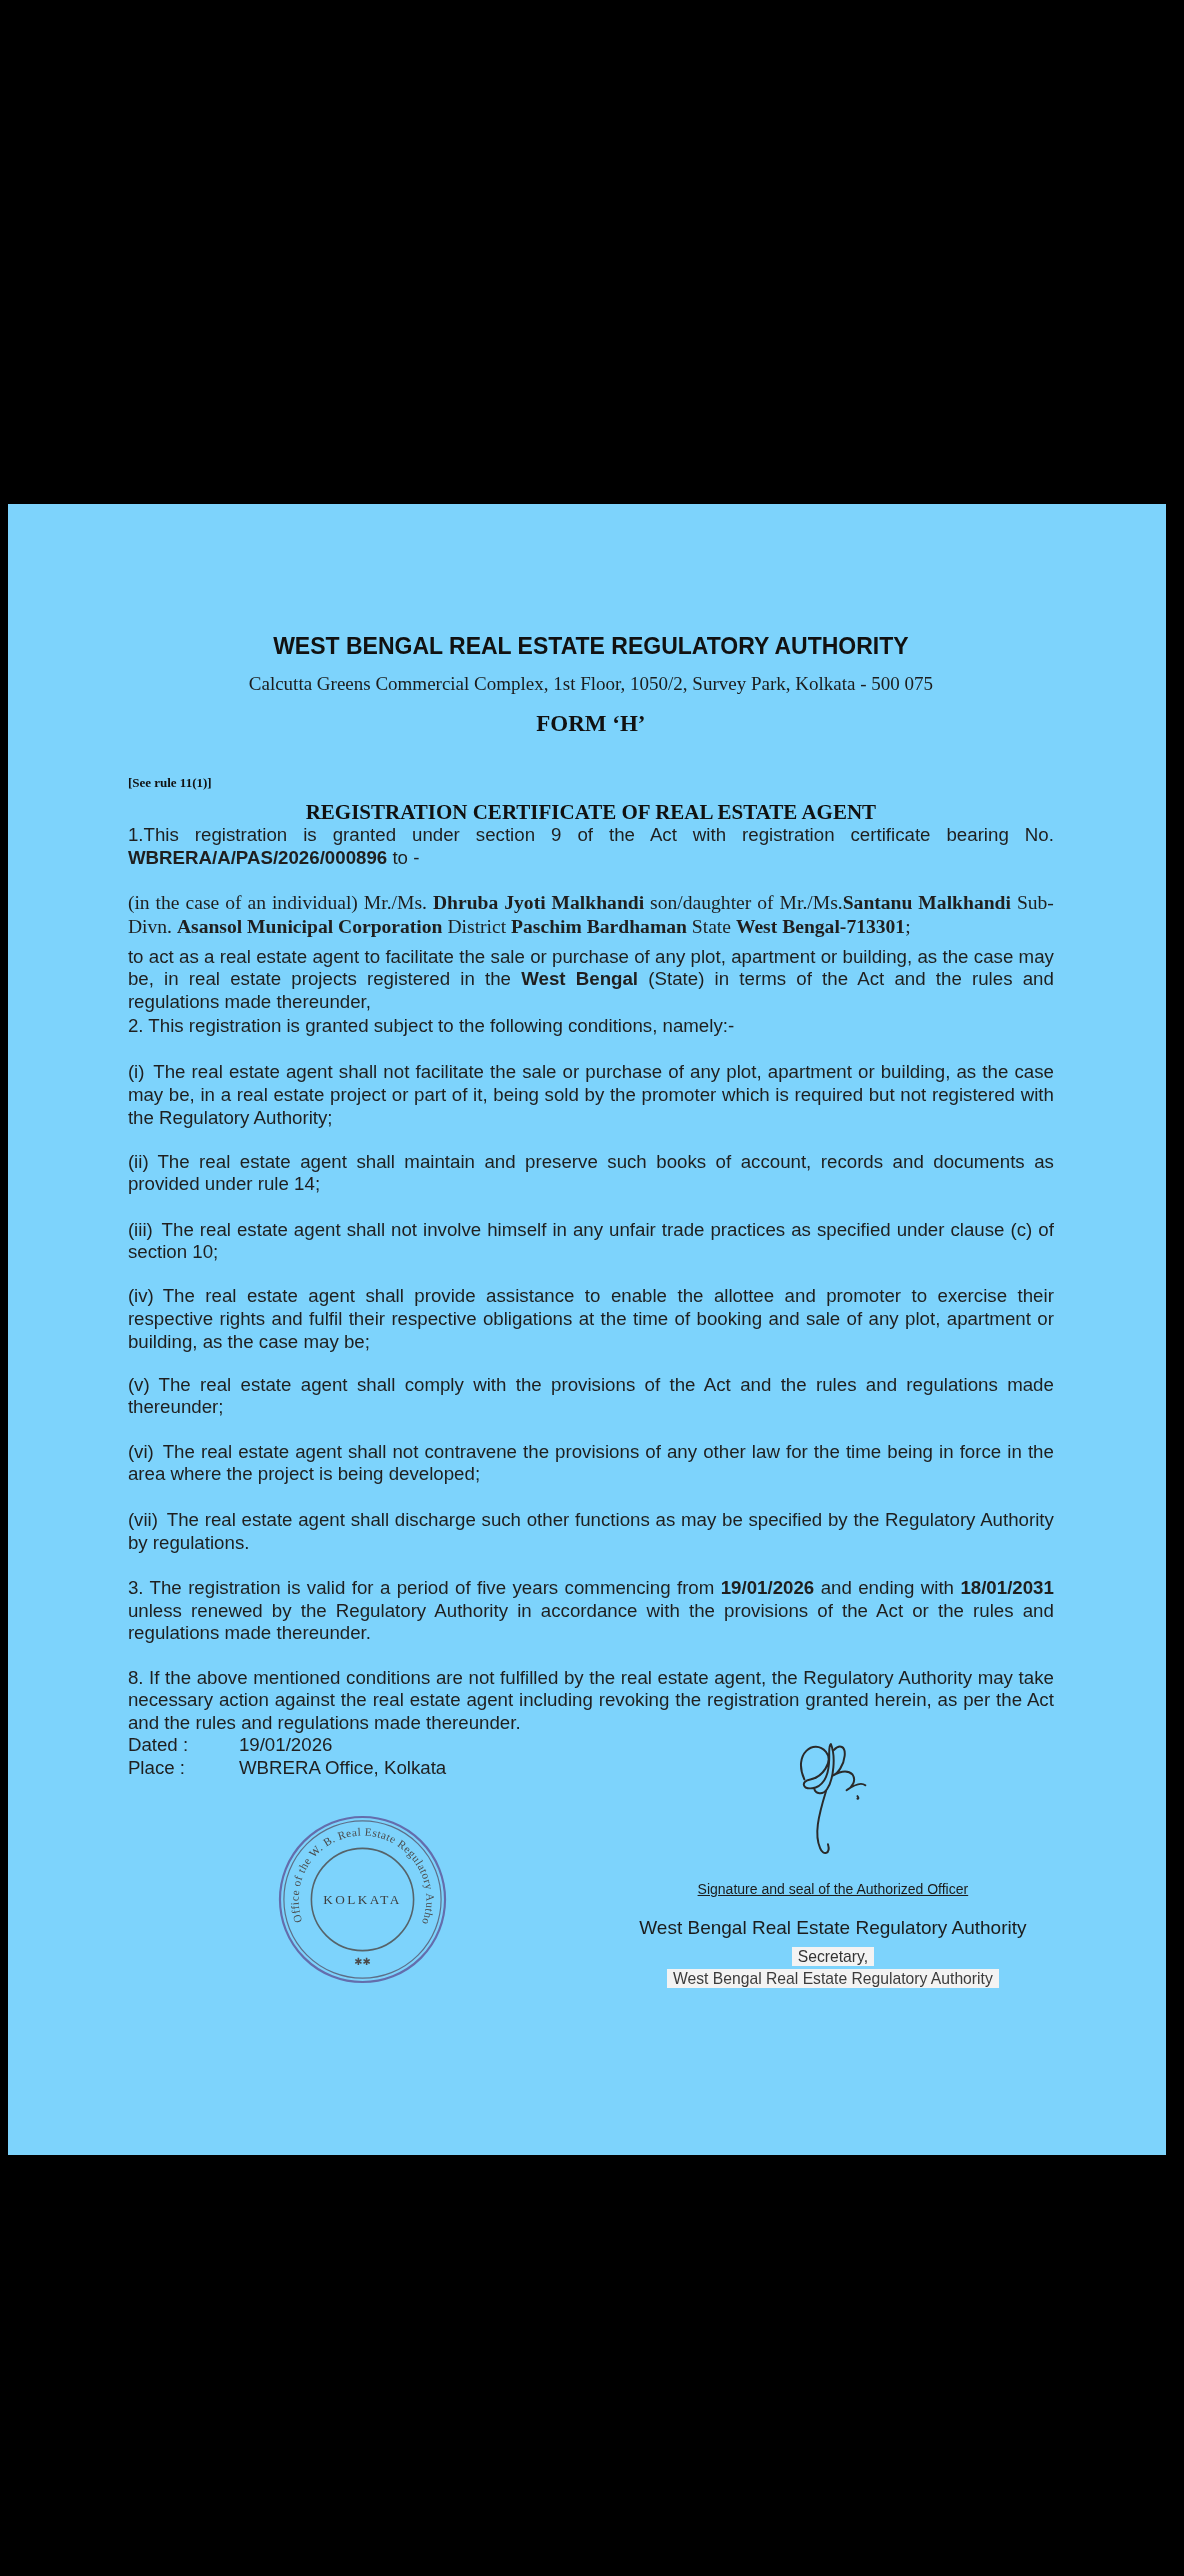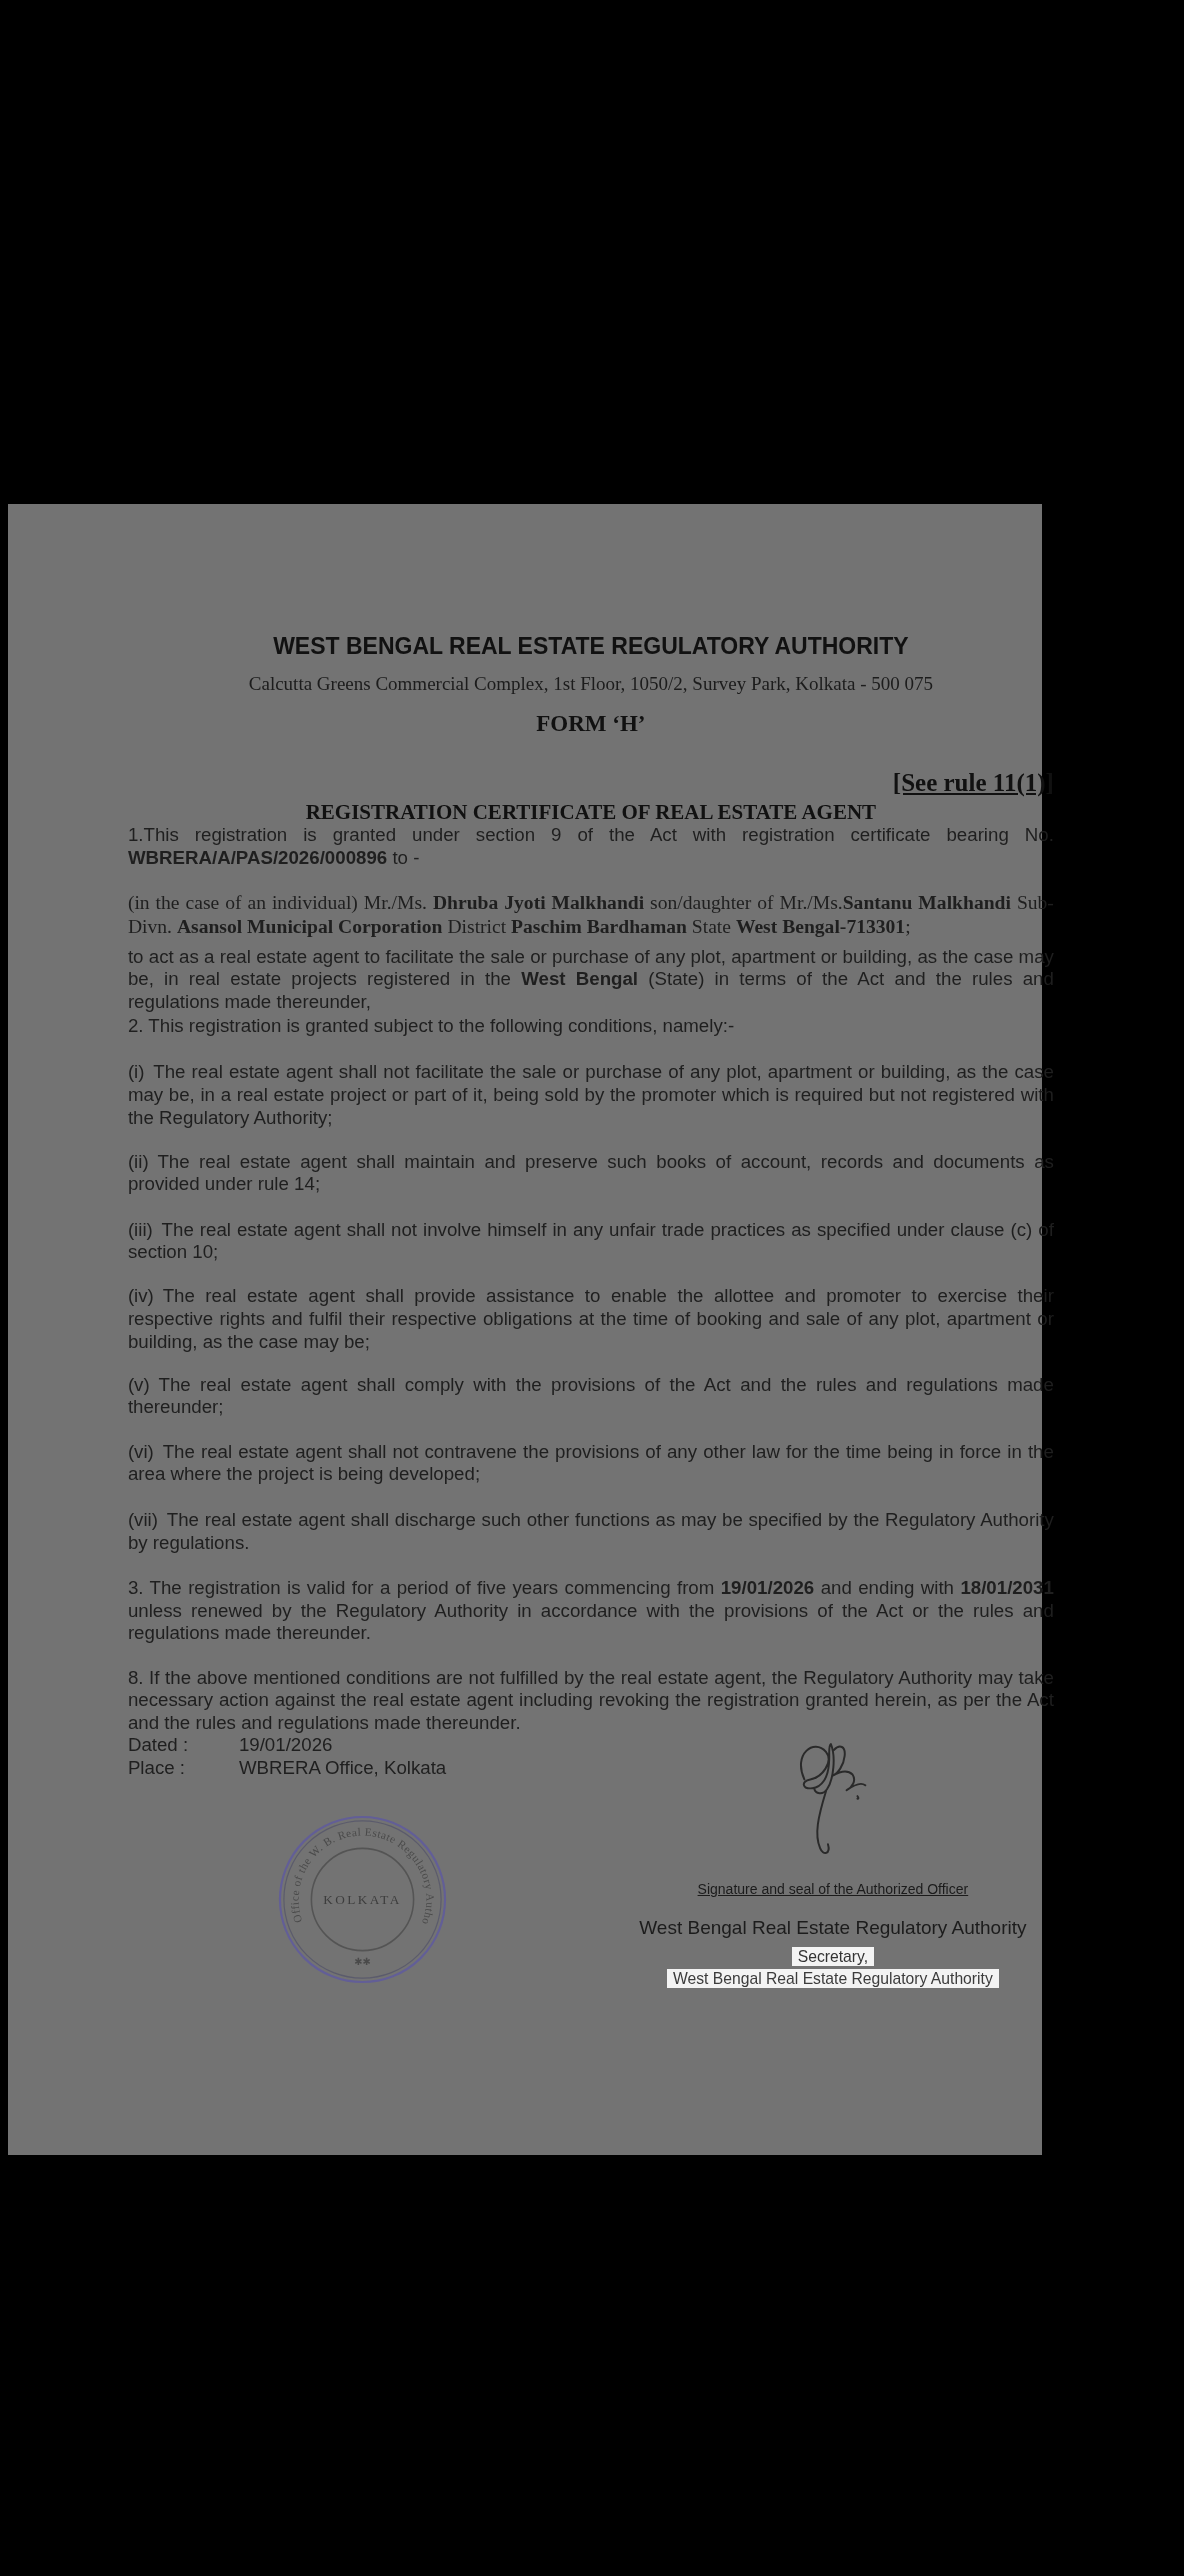--- a/index.html
+++ b/index.html
@@ -6,22 +6,22 @@
   body {
     width: 1185px; height: 2576px;
     background: #000;
     position: relative;
     overflow: hidden;
     font-family: "Liberation Sans", sans-serif;
   }
   .page {
     position: absolute;
     left: 7.9px; top: 504px;
-    width: 1034px; height: 1651px;
-    background: #737373;
+    width: 1158px; height: 1651px;
+    background: #7dd3fc;
     color: #1f1f1f;
   }
   .content {
     position: absolute;
     left: 120px; top: 0;
     width: 926px;
     padding-top: 129px;
   }
   .title {
     font-family: "Liberation Sans", sans-serif;
@@ -37,24 +37,23 @@
     margin: 13.8px 0 0 0;
   }
   .form-h {
     font-family: "Liberation Serif", serif;
     font-weight: bold; font-size: 23px; line-height: 23.6px;
     text-align: center; color: #111;
     margin: 16.7px 0 0 0;
   }
   .rule-ref {
     font-family: "Liberation Serif", serif;
-    font-weight: bold; font-size: 25px; line-height: 23.6px;
-    text-align: right; color: #111;
+    font-weight: bold; font-size: 13px; line-height: 23.6px;
+    text-align: left; color: #111;
     margin: 36px 0 0 0;
-    text-decoration: underline;
   }
   .cert-title {
     font-family: "Liberation Serif", serif;
     font-weight: bold; font-size: 21px; line-height: 24.6px;
     text-align: center; color: #111;
     margin: 4.9px 0 0 0;
   }
   .para {
     font-size: 18.7px; line-height: 22.6px;
     text-align: justify;

